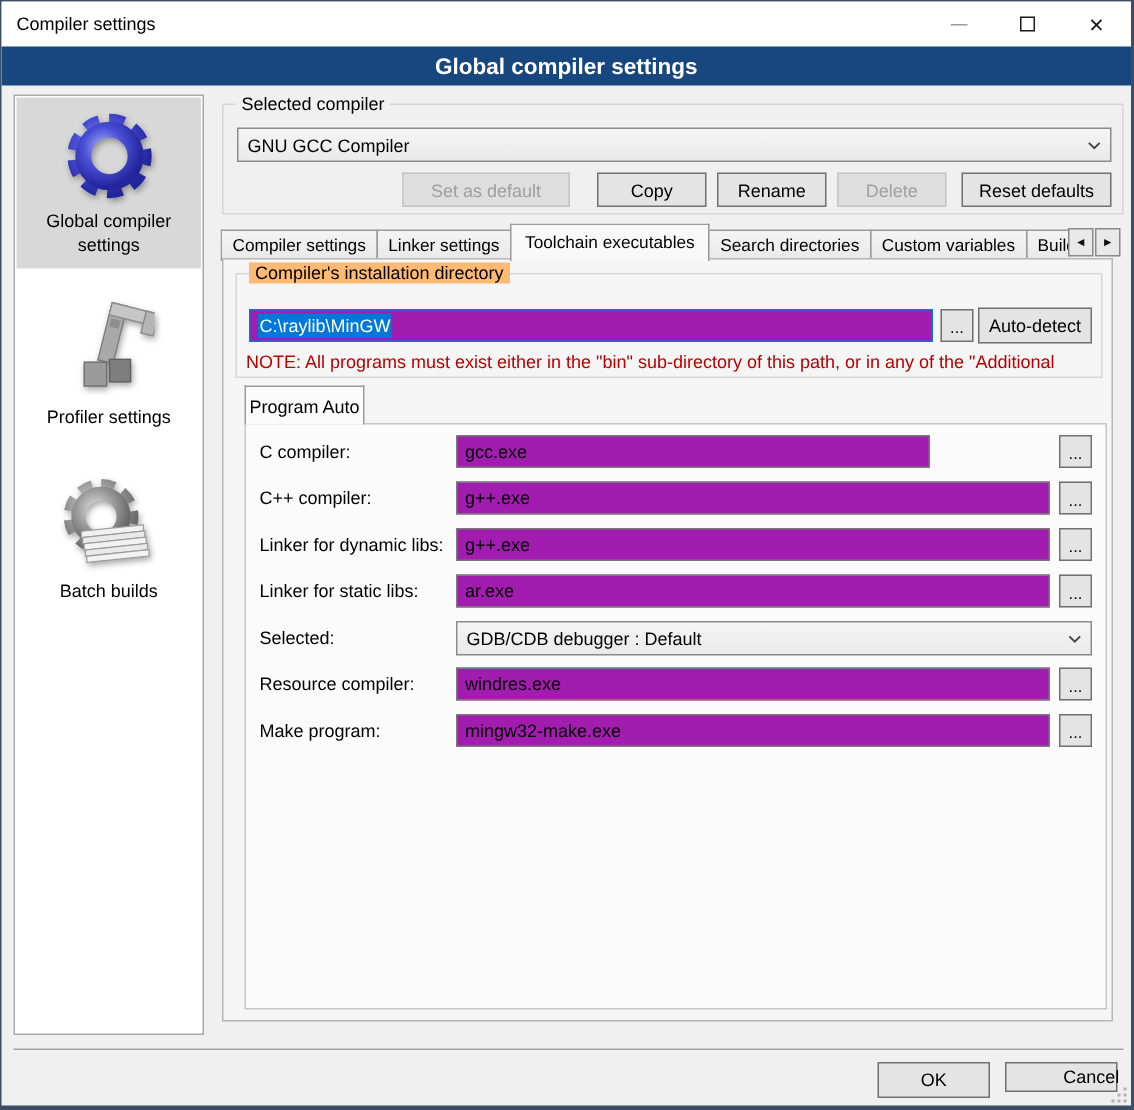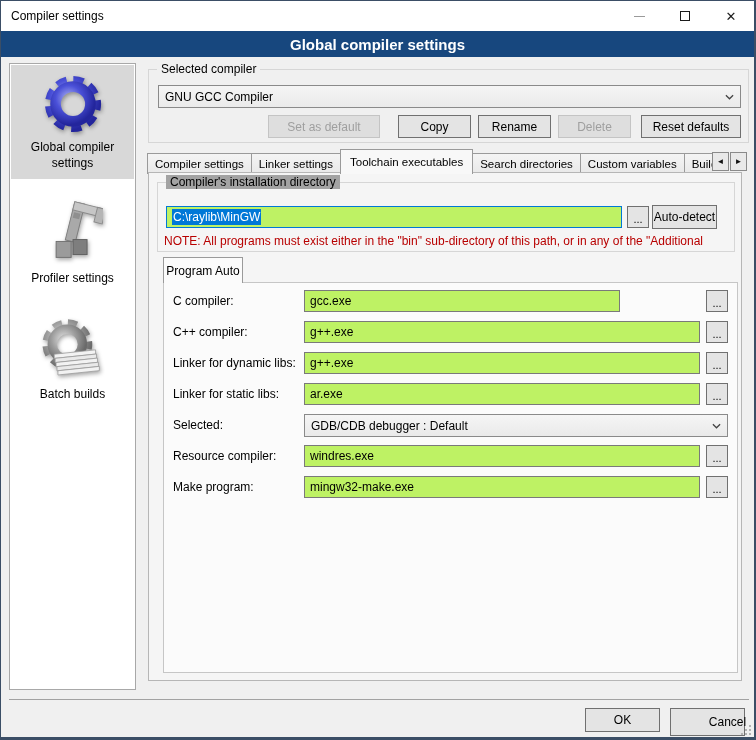--- a/index.html
+++ b/index.html
@@ -25,33 +25,33 @@
             border:1px solid #a8a8a8; overflow:hidden; }
   .side-item{ width:123px; margin:1px auto 0; text-align:center; padding:6px 2px 8px; cursor:default; }
   .side-item.selected{ background:#d8d8d8; }
   .side-item .icn{ display:block; margin:2px auto 4px; filter:drop-shadow(1px 2px 2px rgba(0,0,0,.35)); }
   .side-item .lbl{ font-size:12px; line-height:1.35; }
   .side-gap{ height:12px; }
   
   .btn{ position:absolute; height:23px; background:#e4e4e4; border:1px solid #707070; font-size:12px;
         display:flex; align-items:center; justify-content:center; cursor:default; }
   .btn.disabled{ color:#9f9f9f; border-color:#c4c4c4; background:#dedede; }
-  .textfield{ position:absolute; height:22px; background:#bef264; border:1px solid #7a7a7a;
+  .textfield{ position:absolute; height:22px; background:#a21caf; border:1px solid #7a7a7a;
               display:flex; align-items:center; padding:2px 5px; white-space:nowrap; overflow:hidden; }
   .textfield.focused{ border:1px solid #0078d7; }
   .sel-text{ background:#0078d7; color:#fff; padding:1px 1px; }
   .combobox{ position:absolute; height:23px; background:linear-gradient(#f5f5f5,#eaeaea); border:1px solid #8a8a8a;
              display:flex; align-items:center; padding:0 22px 0 6px; white-space:nowrap; overflow:hidden; }
   .combobox .chev{ position:absolute; right:6px; top:8px; width:9px; height:6px; }
   .dots-btn{ position:absolute; width:22px; height:22px; background:#e4e4e4; border:1px solid #707070;
              display:flex; align-items:flex-end; justify-content:center; font-size:11px; line-height:1.4; cursor:default; }
   .groupbox{ position:absolute; border:1px solid #d6d6d6; }
   .groupbox > .gb-label{ position:absolute; top:-8px; left:8px; padding:0 4px; font-size:12px; }
   .gb-on-dialog > .gb-label{ background:#f0f0f0; }
-  .gb-on-panel  > .gb-label{ background:#a3a3a3; }
+  .gb-on-panel  > .gb-label{ background:#fdba74; }
   
   .tabs-row{ position:absolute; left:146px; top:148px; width:566px; height:25px; display:flex; align-items:flex-end; overflow:hidden; }
   .tab{ height:21px; padding:0 7px; background:linear-gradient(#f4f4f4,#e9e9e9); border:1px solid #9a9a9a;
         margin-right:-1px; display:flex; align-items:center; font-size:11.5px; white-space:nowrap; cursor:default; }
   .tab.selected{ height:25px; background:#f8f8f8; position:relative; z-index:3; border-bottom:none; padding:0 9px; }
   .tab.clipped{ width:40px; overflow:hidden; padding-right:0; }
   .tab-arrow{ position:absolute; top:151px; width:17px; height:19px; background:#e9e9e9; border:1px solid #8a8a8a;
               display:flex; align-items:center; justify-content:center; font-size:8px; color:#111; cursor:default; }
   
   .tabpanel{ position:absolute; left:147px; top:171px; width:594px; height:509px; background:#f5f5f5; border:1px solid #b6b6b6; }
@@ -200,21 +200,21 @@
 
   <div class="groupbox gb-on-panel" style="left:156px; top:181px; width:578px; height:70px;">
     <span class="gb-label">Compiler's installation directory</span>
   </div>
   <div class="textfield focused" style="left:165px; top:205px; width:456px;">
     <span class="sel-text">C:\raylib\MinGW</span>
   </div>
   <div class="dots-btn" style="left:626px; top:205px;">
       <span>...</span>
     </div>
-  <div class="btn" style="left:651px; top:204px; width:65px; height:24px;">
+  <div class="btn" style="left:651px; top:204px; width:76px; height:24px;">
       <span>Auto-detect</span>
     </div>
   <div class="note" style="left:163px; top:233px; width:569px;">NOTE: All programs must exist either in the "bin" sub-directory of this path, or in any of the "Additional</div>
 
   <div class="subtab selected" style="left:162px; top:256px; width:80px; height:26px;">
     <span>Program Auto</span>
   </div>
   <div class="subtab" style="left:241px; top:259px; width:101px; height:22px;margin-top:44px;">
     <span>Additional Paths</span>
   </div>
@@ -273,21 +273,21 @@
       <span>mingw32-make.exe</span>
     </div>
   <div class="dots-btn" style="left:705px; top:475px;">
       <span>...</span>
     </div>
 
   <div class="divider"></div>
   <div class="btn" style="left:584px; top:707px; width:75px; height:24px;">
       <span>OK</span>
     </div>
-  <div class="btn" style="left:669px; top:707px; width:75px; height:28px;padding-left:40px;">
+  <div class="btn" style="left:669px; top:707px; width:75px; height:20px;padding-left:40px;">
       <span>Cancel</span>
     </div>
   <div class="grip">
     <i style="right:0; bottom:0;"></i>
       <i style="right:4px; bottom:0;"></i>
       <i style="right:8px; bottom:0;"></i>
     <i style="right:0; bottom:4px;"></i>
       <i style="right:4px; bottom:4px;"></i>
     <i style="right:0; bottom:8px;"></i>
   </div>

